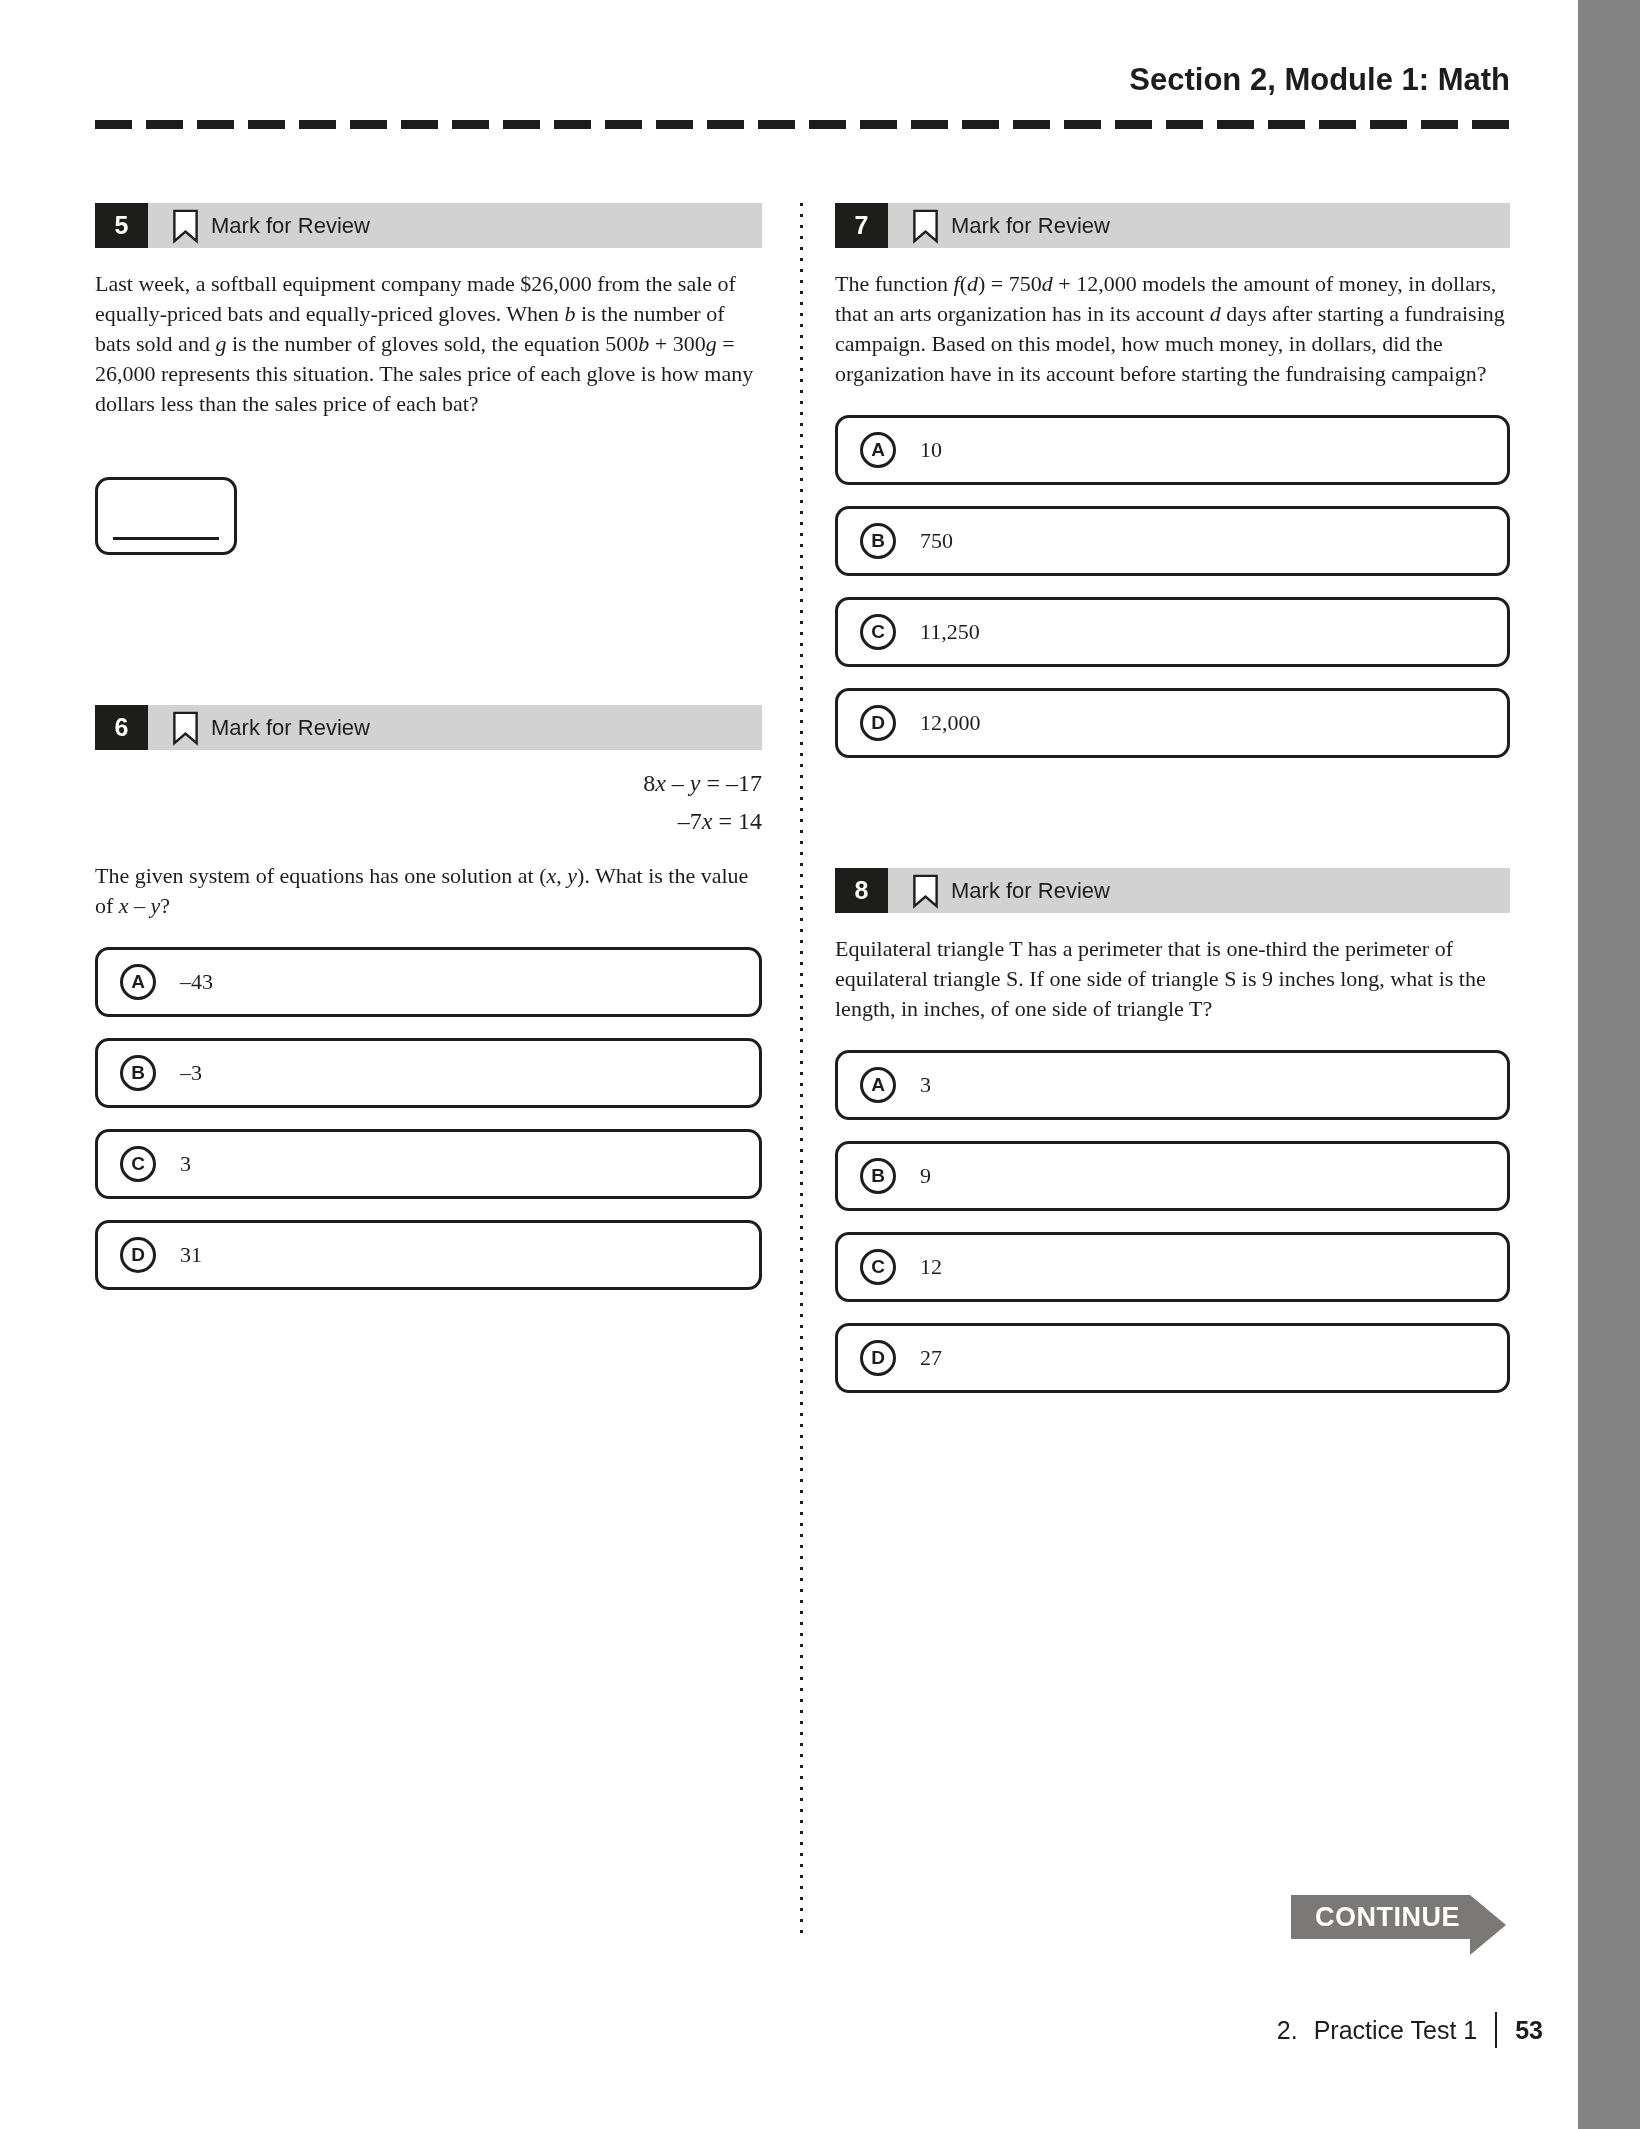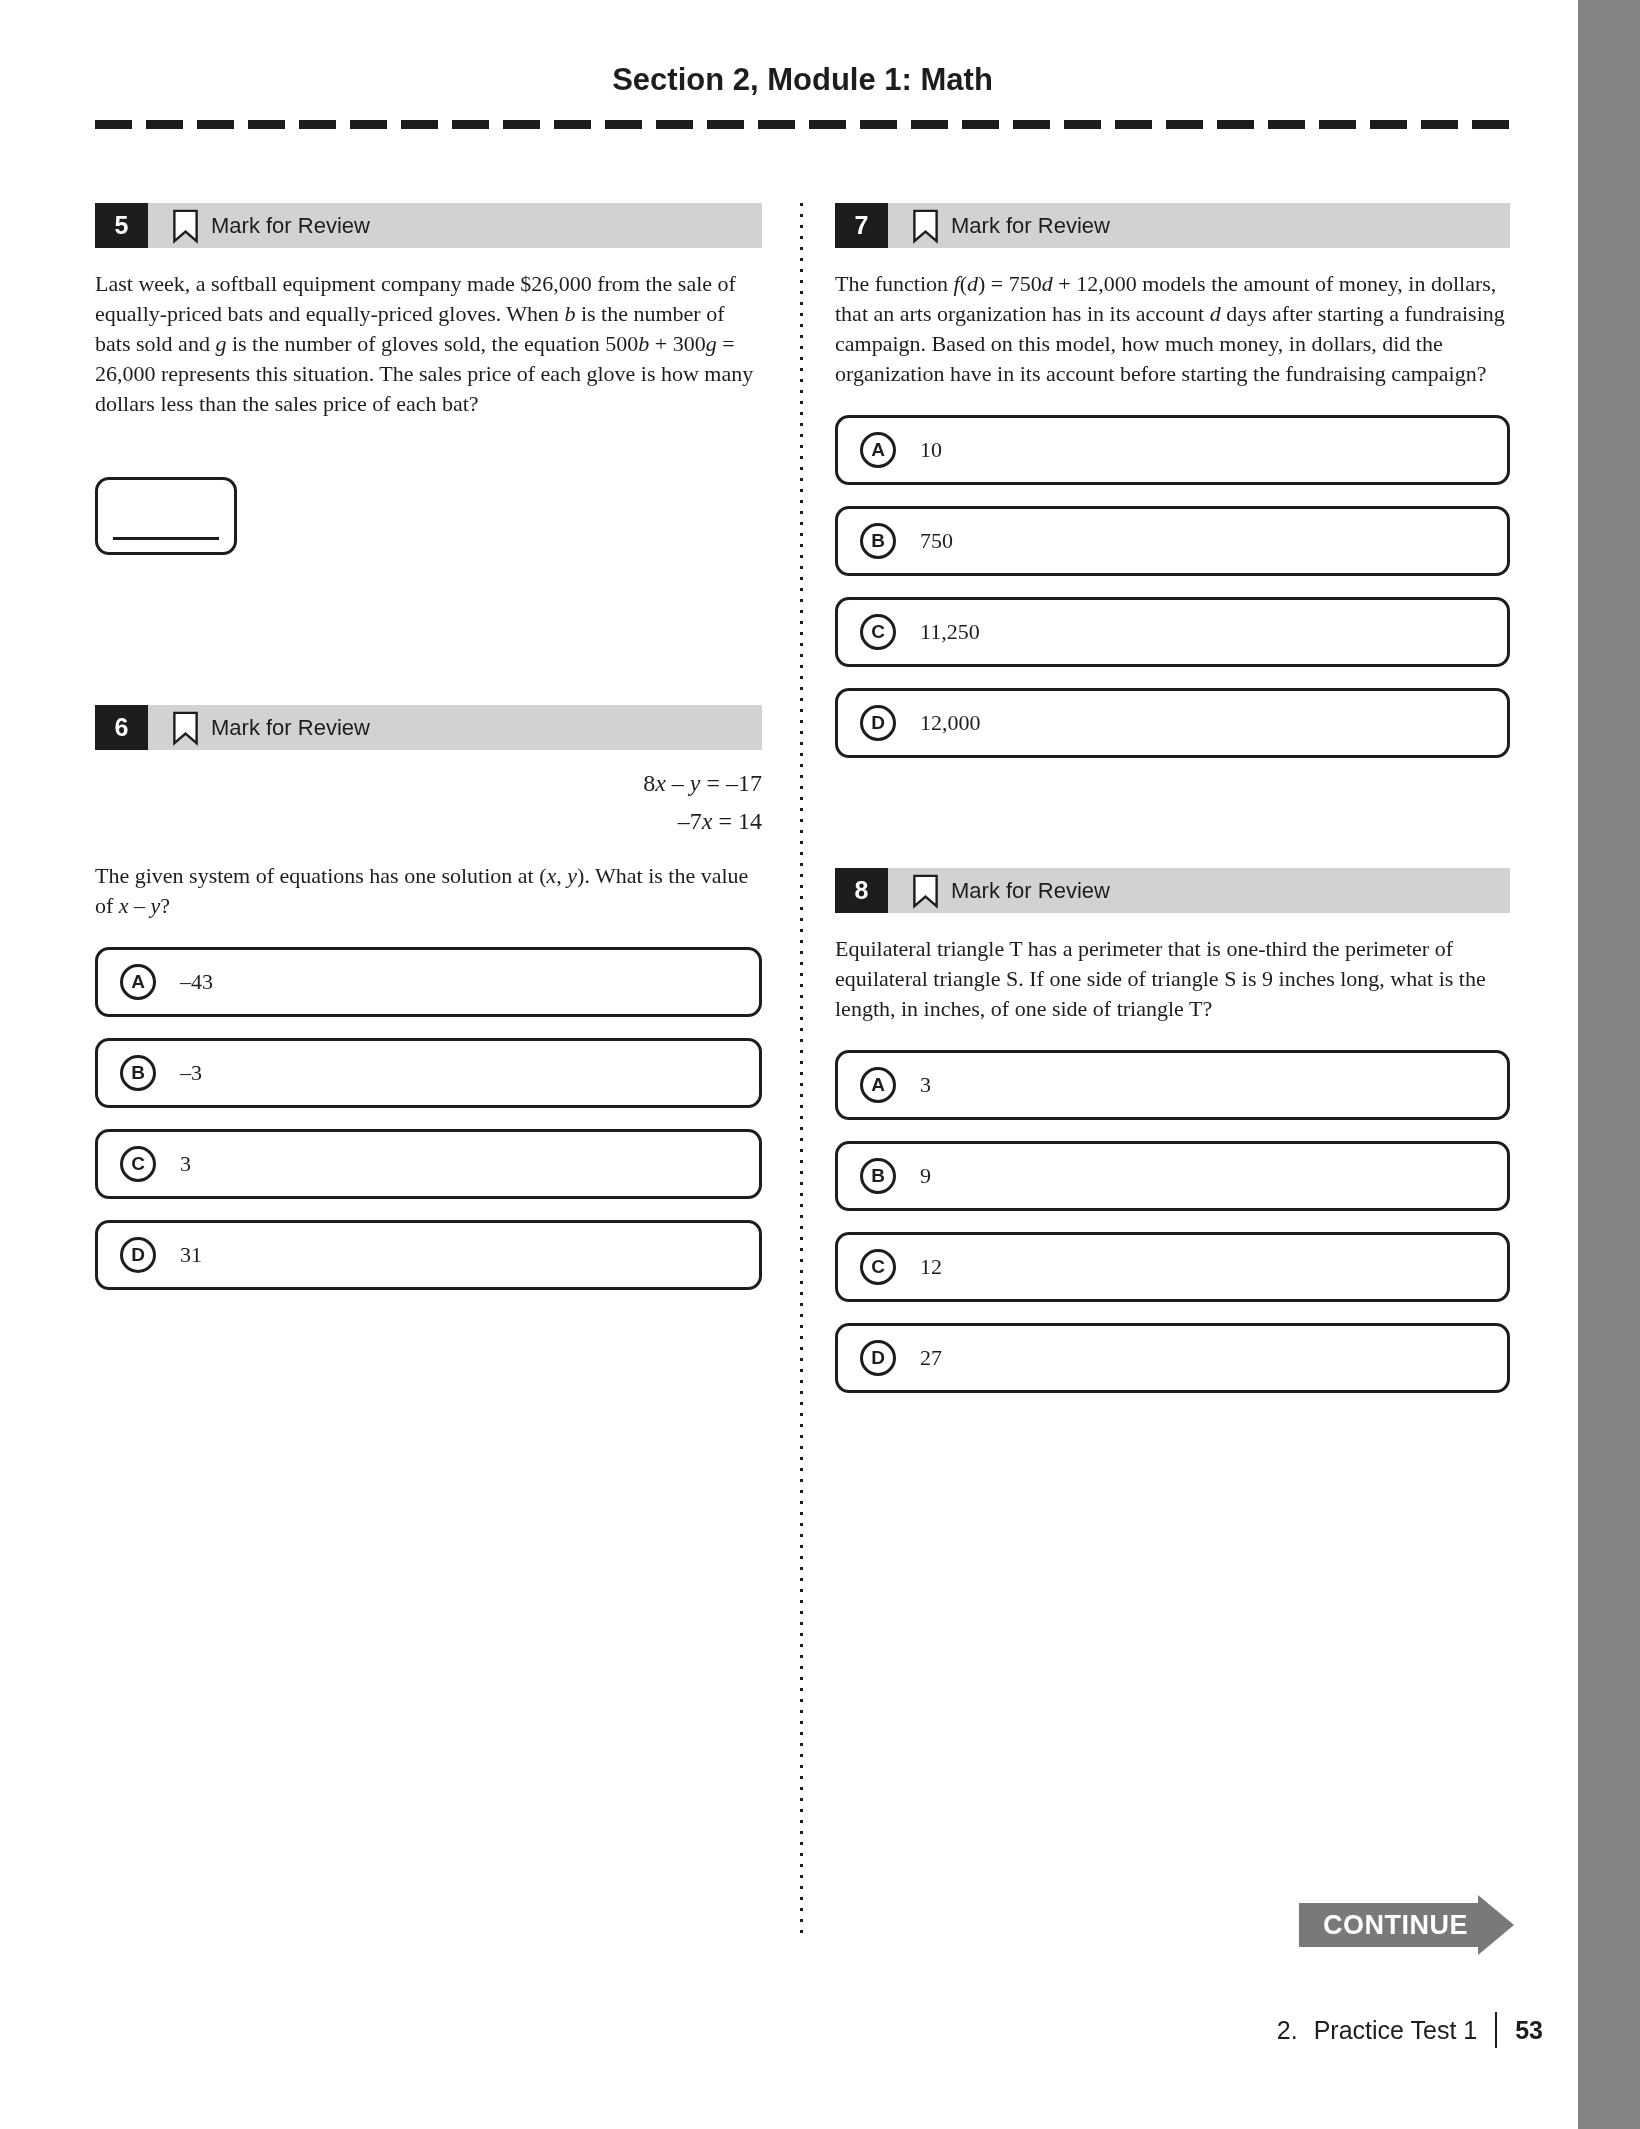--- a/index.html
+++ b/index.html
@@ -15,21 +15,21 @@
     position: absolute; top: 0; right: 0;
     width: 62px; height: 2129px;
     background: #838383;
   }
   .content {
     position: absolute; left: 95px; top: 0;
     width: 1415px;
   }
   .header-title {
     margin-top: 62px;
-    text-align: center;
+    text-align: right;
     font-size: 31px;
     font-weight: bold;
     color: #1d1d1b;
   }
   .dashed-rule {
     margin-top: 22px;
     height: 9px;
     background: repeating-linear-gradient(to right, #1d1d1b 0 37px, transparent 37px 51px);
   }
   .columns { display: flex; margin-top: 74px; }
@@ -108,22 +108,22 @@
     font-size: 19px; font-weight: 600;
     box-sizing: border-box;
   }
   .option-value {
     margin-left: 24px;
     font-family: "Liberation Serif", serif;
     font-size: 22px;
   }
 
   .continue {
-    position: absolute; top: 1895px; right: 126px;
-    display: flex; align-items: center;
+    position: absolute; top: 1895px; right: 134px;
+    display: flex; 
     cursor: pointer;
   }
   .continue-bar {
     background: #7b7977; color: #ffffff;
     height: 44px; line-height: 44px;
     padding: 0 10px 0 24px;
     font-size: 27px; font-weight: bold;
     letter-spacing: 0.5px;
   }
   .continue-arrow {

